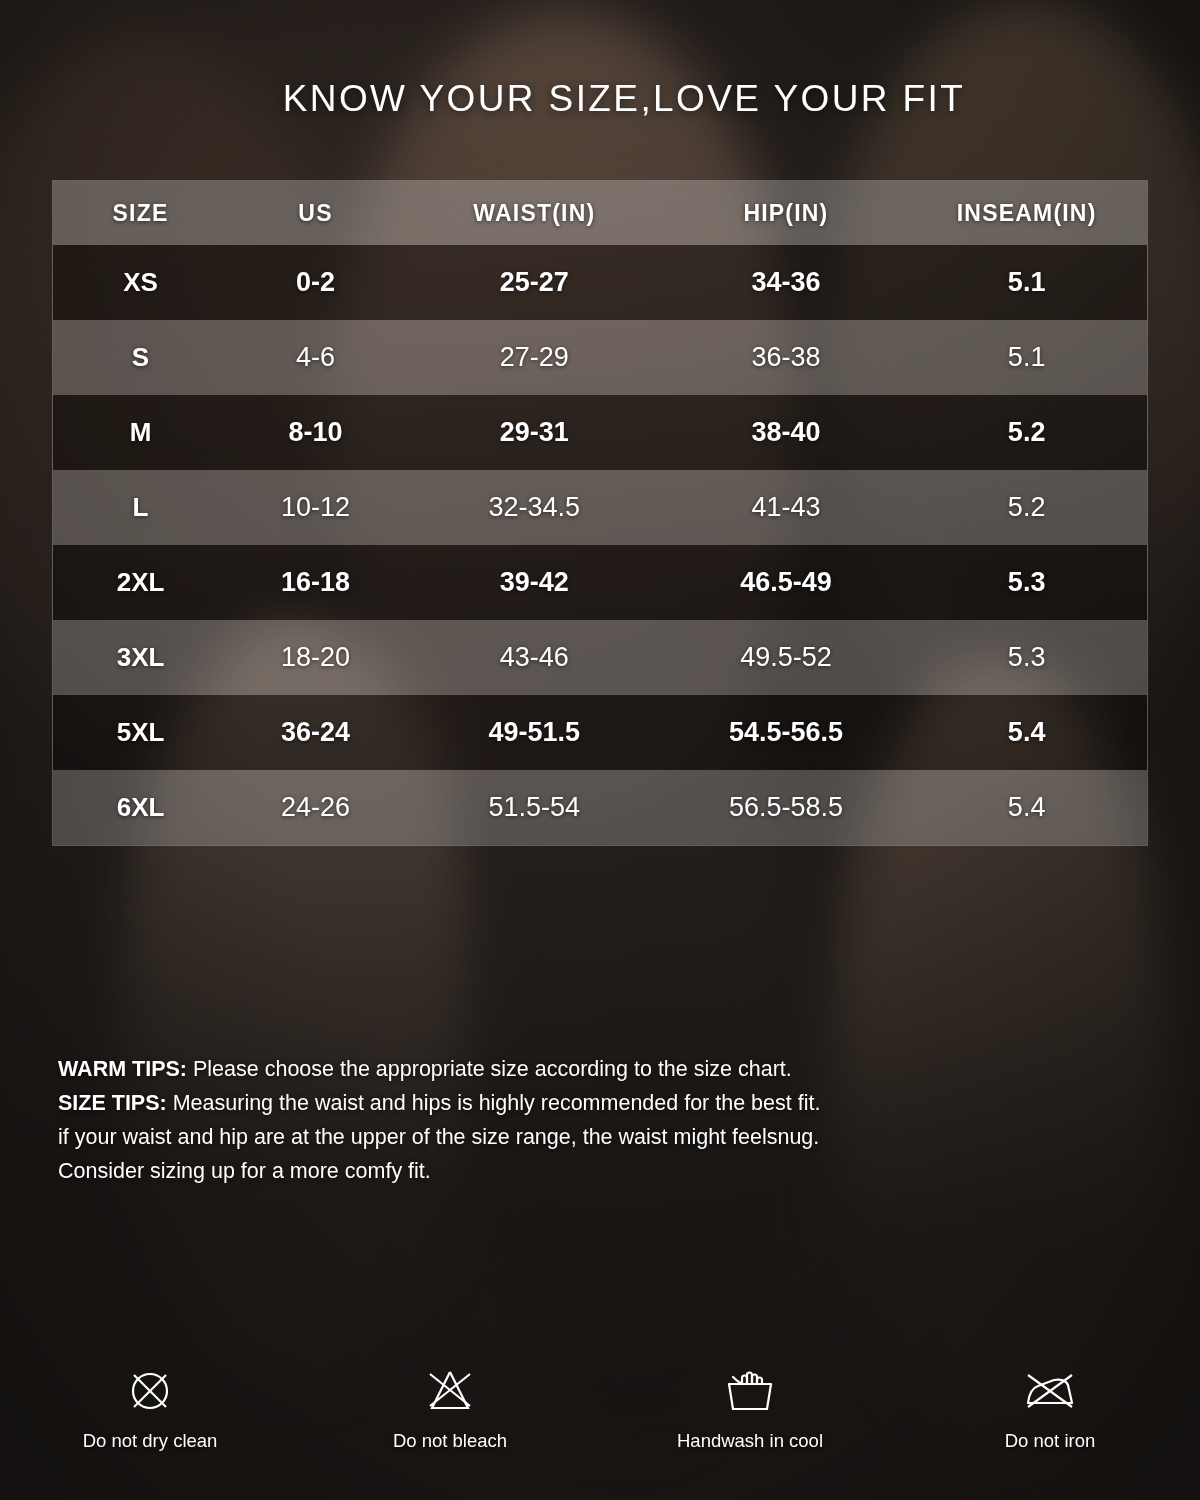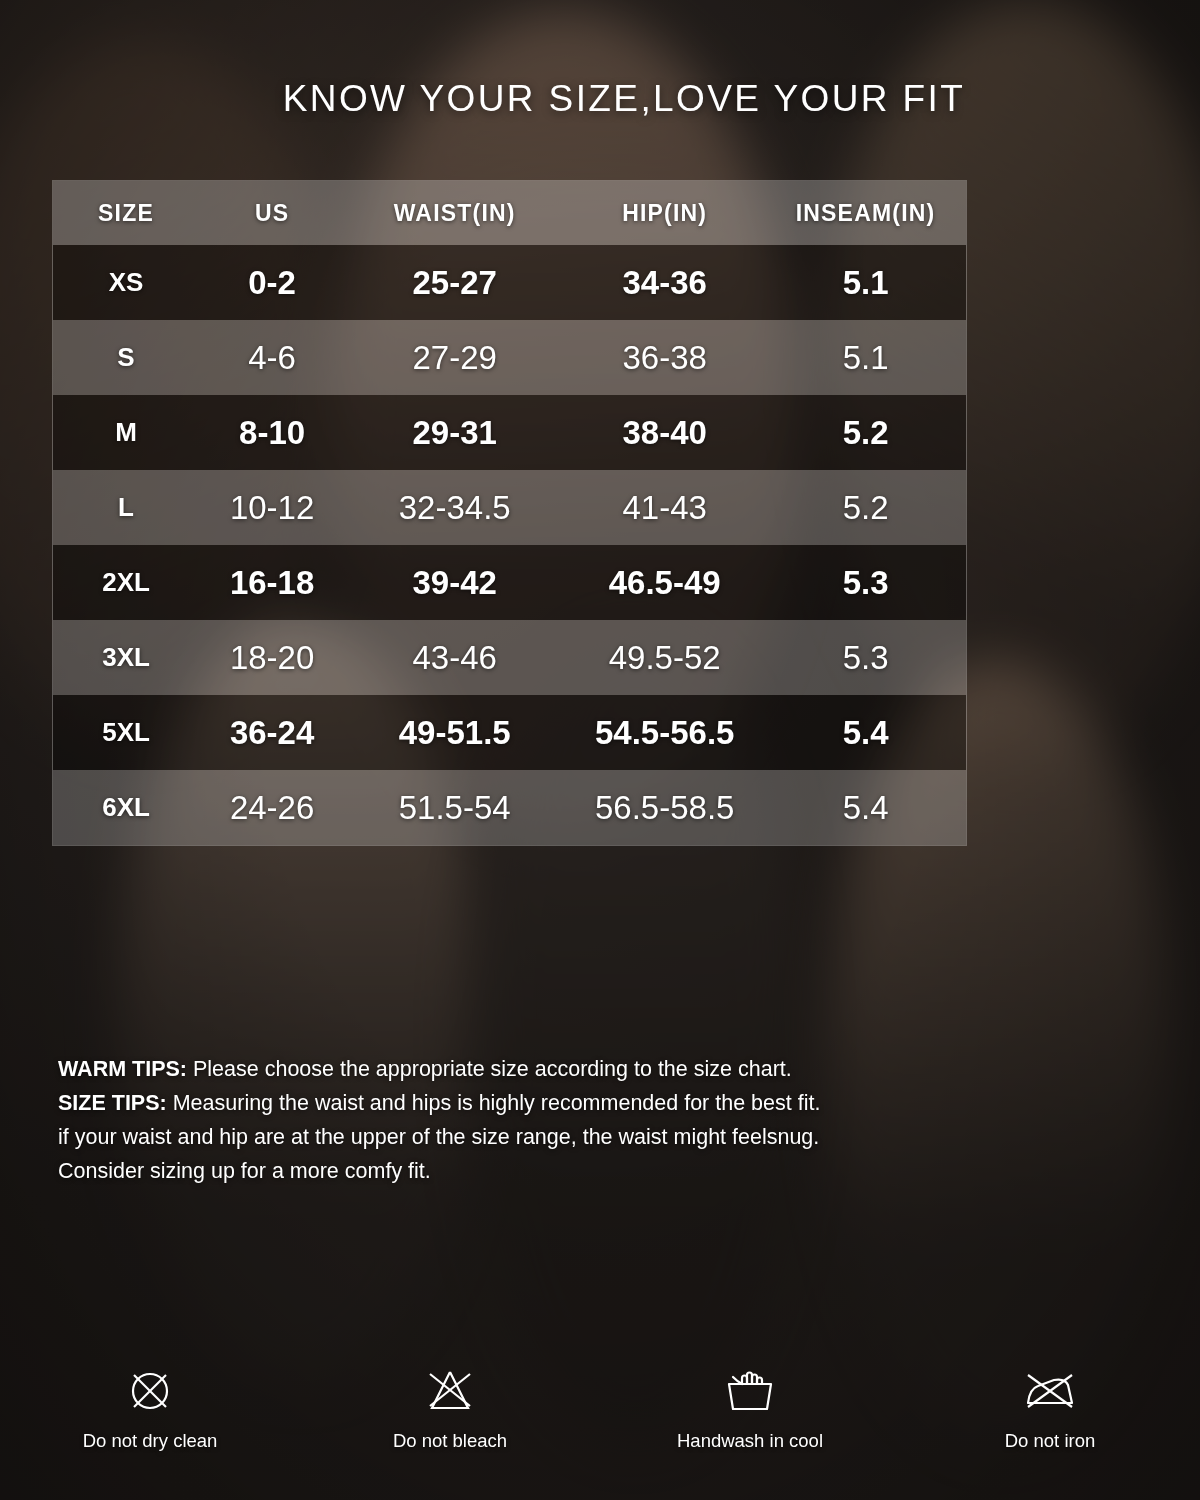--- a/index.html
+++ b/index.html
@@ -66,34 +66,34 @@
     font-weight: 400;
     text-shadow: 0 2px 8px rgba(0,0,0,.55);
     padding-left: 48px;
   }
 
   
   .table-wrap {
     position: absolute;
     left: 52px;
     top: 180px;
-    width: 915px;
+    width: 1096px;
     border: 1px solid rgba(255,255,255,0.28);
     overflow: hidden;
   }
   table.size-chart {
     width: 100%;
     border-collapse: collapse;
     table-layout: fixed;
     color: #ffffff;
   }
   table.size-chart th,
   table.size-chart td {
     text-align: center;
-    font-size: 33px;
+    font-size: 27px;
     padding: 0;
     height: 75px;
     vertical-align: middle;
     text-shadow: 0 1px 4px rgba(0,0,0,.6);
   }
   table.size-chart thead th {
     font-size: 23px;
     letter-spacing: 1.2px;
     font-weight: 700;
     height: 64px;

